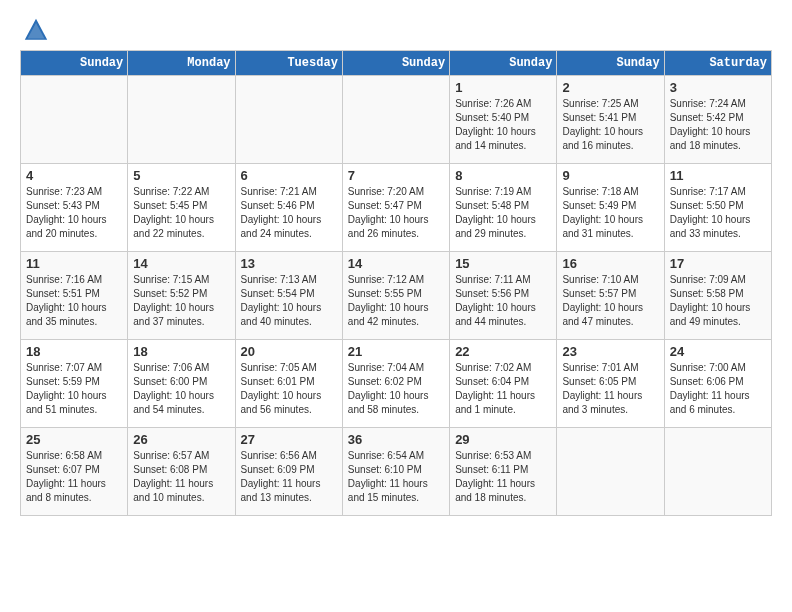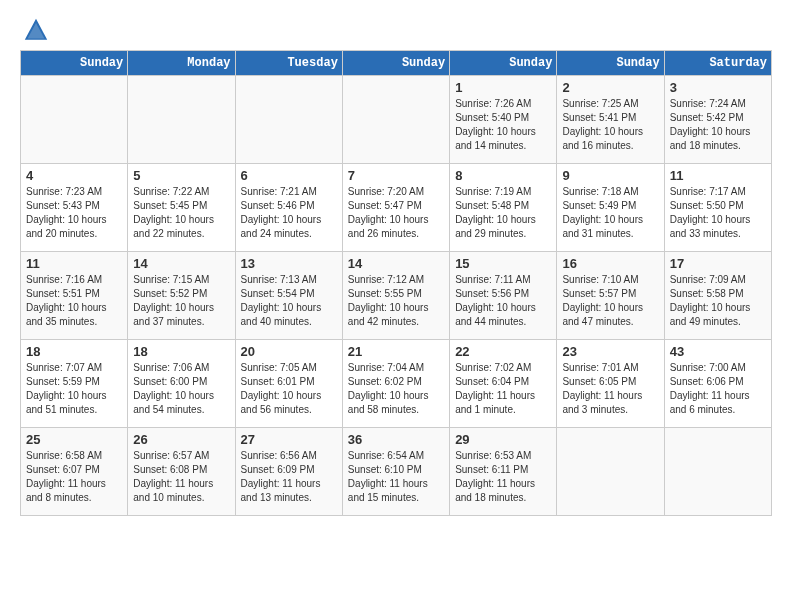--- a/index.html
+++ b/index.html
@@ -232,21 +232,21 @@
           </td>
           <td>
             <span class="day-number">22</span>
             <div class="day-info">Sunrise: 7:02 AM<br>Sunset: 6:04 PM<br>Daylight: 11 hours<br>and 1 minute.</div>
           </td>
           <td>
             <span class="day-number">23</span>
             <div class="day-info">Sunrise: 7:01 AM<br>Sunset: 6:05 PM<br>Daylight: 11 hours<br>and 3 minutes.</div>
           </td>
           <td>
-            <span class="day-number">43</span>
+            <span class="day-number">24</span>
             <div class="day-info">Sunrise: 7:00 AM<br>Sunset: 6:06 PM<br>Daylight: 11 hours<br>and 6 minutes.</div>
           </td>
         </tr>
         <tr>
           <td>
             <span class="day-number">25</span>
             <div class="day-info">Sunrise: 6:58 AM<br>Sunset: 6:07 PM<br>Daylight: 11 hours<br>and 8 minutes.</div>
           </td>
           <td>
             <span class="day-number">26</span>

